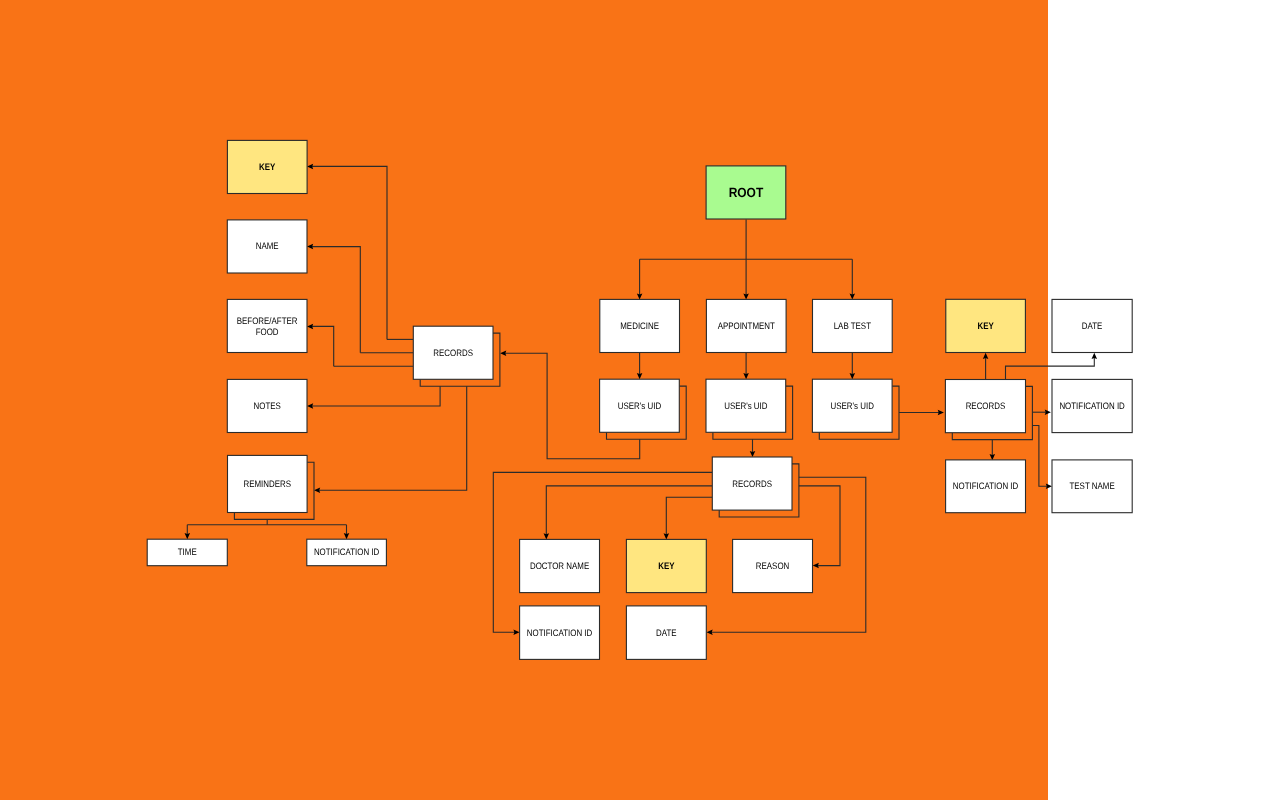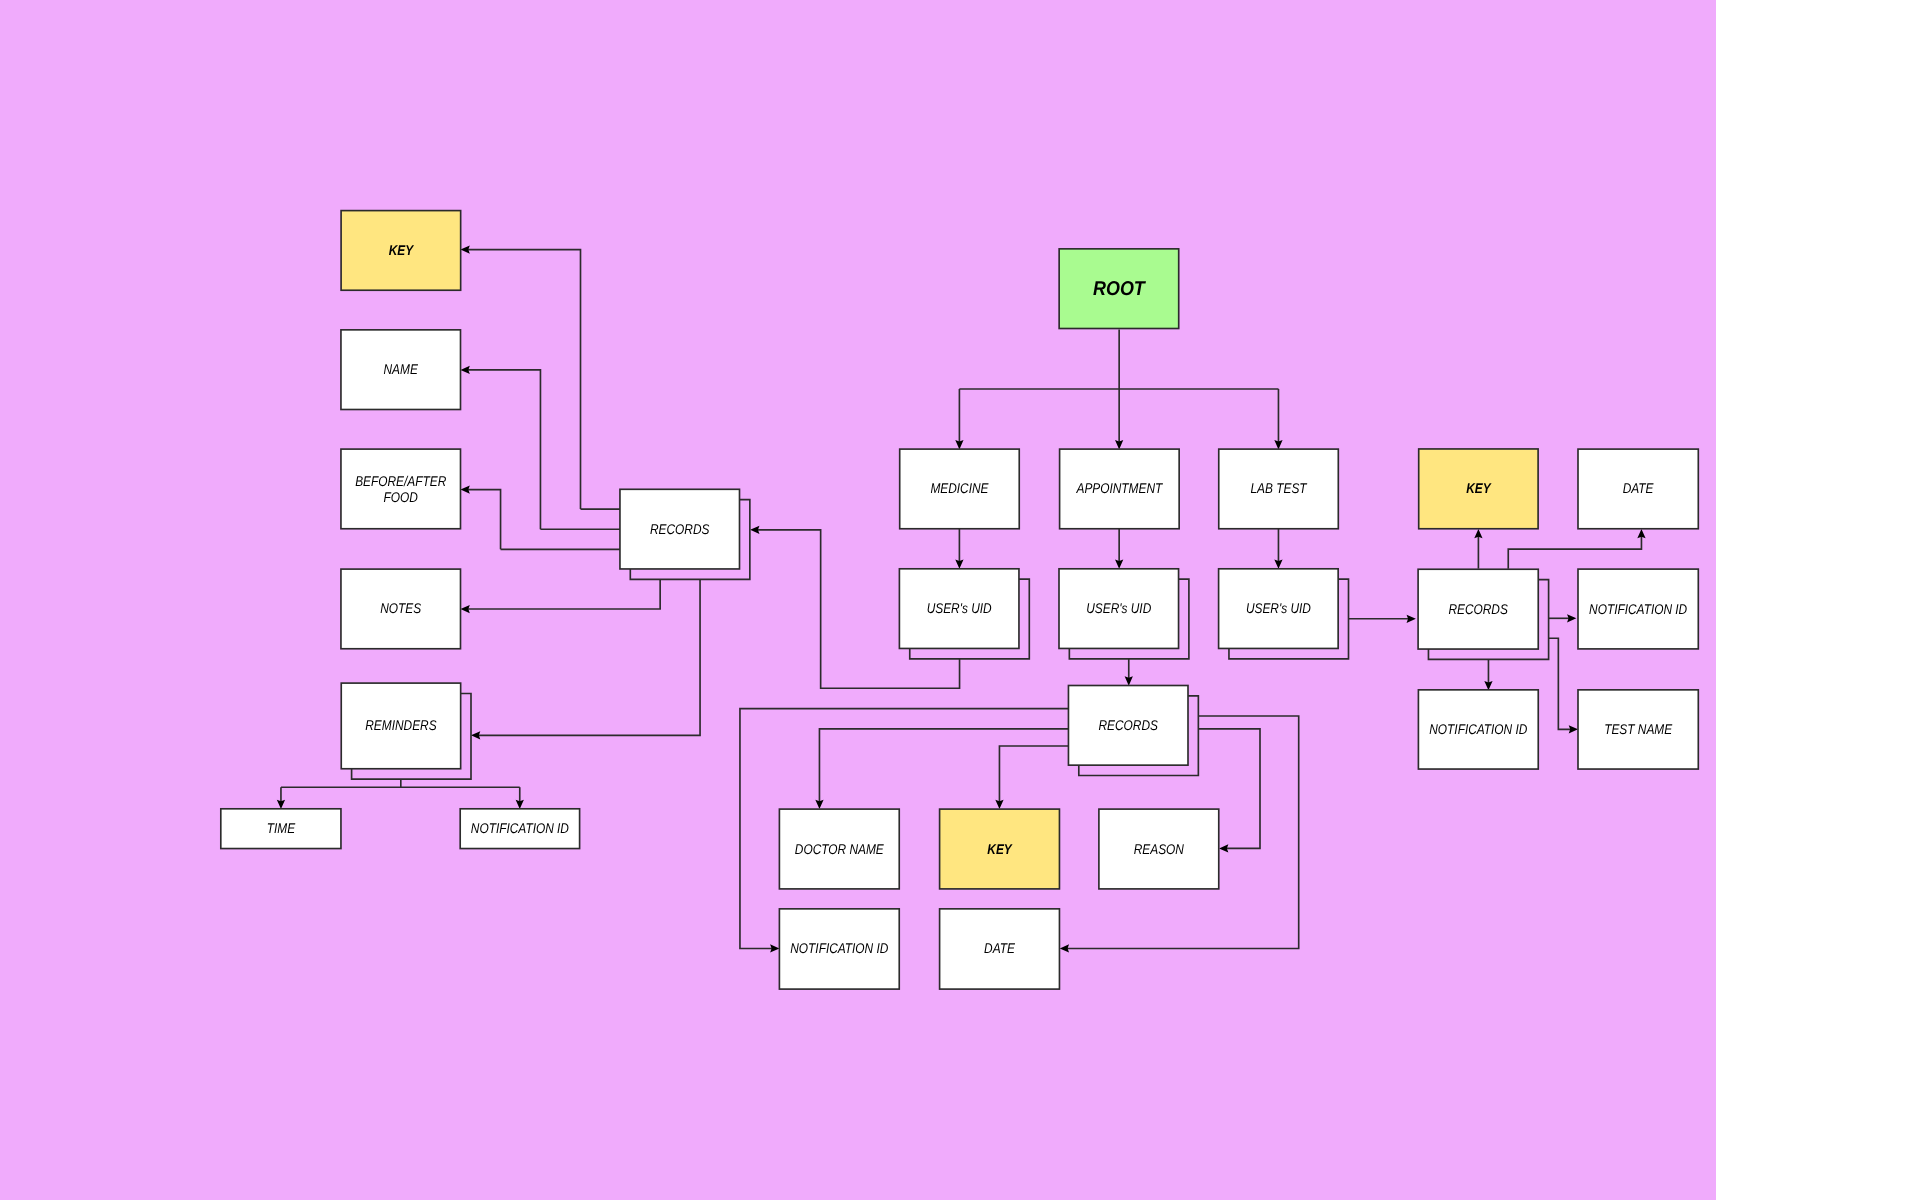--- a/index.html
+++ b/index.html
@@ -1,19 +1,19 @@
 <!DOCTYPE html>
 <html><head>
 <meta charset="utf-8">
 <title>ROOT — database structure diagram</title>
 <style>
   html,body{margin:0;padding:0;background:#ffffff;}
   body{width:1278px;height:800px;overflow:hidden;
        font-family:"Liberation Sans",sans-serif;}
-  #canvas{position:relative;width:1144px;height:800px;background:#f0abfc;font-style:italic;}
+  #canvas{position:relative;width:1048px;height:800px;background:#f97316;}
   svg{display:block;shape-rendering:geometricPrecision;}
   #diagram-svg text{text-rendering:geometricPrecision;}
   .node-rect{stroke:#2b2b2b;stroke-width:1.1;fill:#ffffff;}
   .node-stack{fill:none;stroke:#2b2b2b;stroke-width:1.1;}
   .node-label{font-family:"Liberation Sans",sans-serif;font-size:9.4px;
               fill:#000000;text-anchor:middle;}
   .node-label.bold{font-weight:bold;}
   .edge-path{fill:none;stroke:#2b2b2b;stroke-width:1.1;}
   .edge-arrow{fill:#000000;stroke:none;}
 </style>

